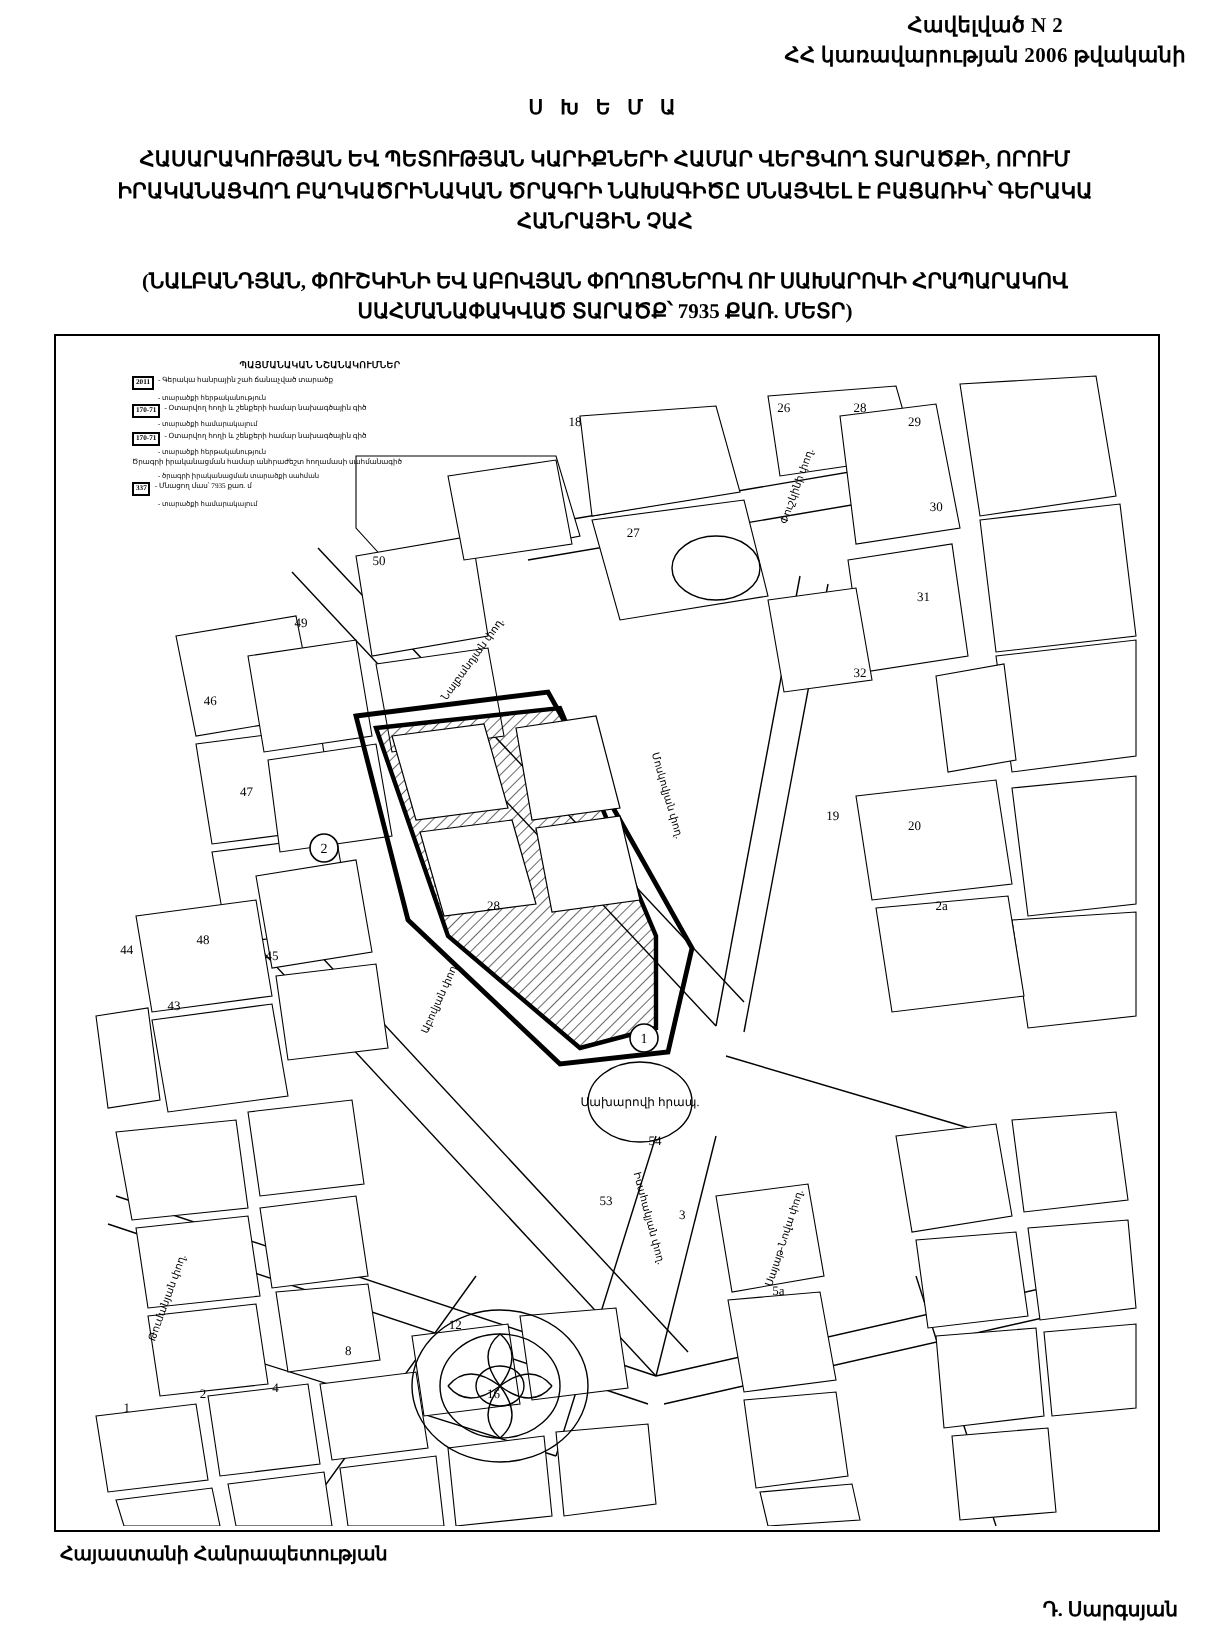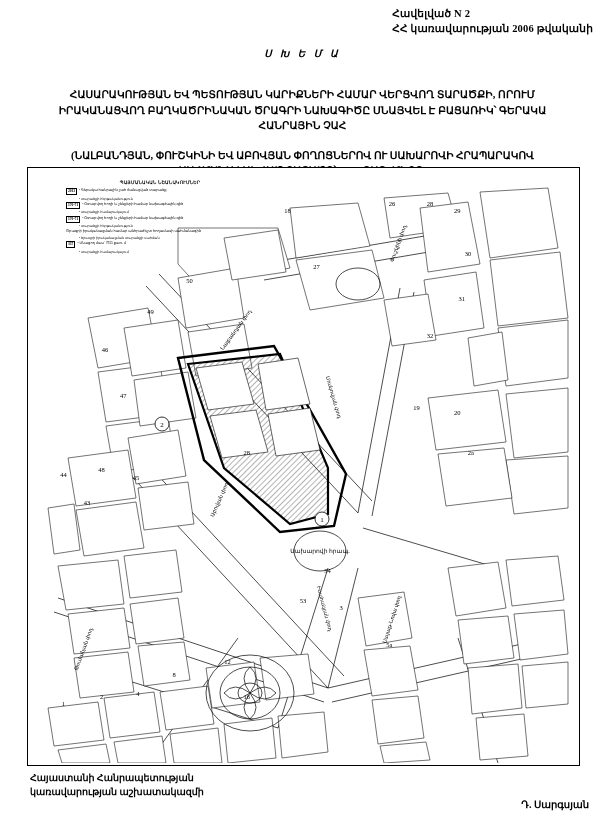--- a/index.html
+++ b/index.html
@@ -19,44 +19,43 @@
     position: absolute;
     left: 0; top: 0;
     width: 605px;
     height: 822px;
   }
   
   .hdr {
     position: absolute;
     right: 12px;
     top: 6px;
-    text-align: left;
+    text-align: center;
     font-weight: bold;
     font-size: 10.5px;
     line-height: 15px;
     letter-spacing: 0.2px;
   }
   .hdr div { white-space: nowrap; }
 
   
   .title-wrap {
     position: absolute;
     left: 0;
     top: 48px;
     width: 605px;
     text-align: center;
   }
   .sketch-label {
     font-size: 10px;
     font-weight: bold;
     letter-spacing: 3px;
-    font-style: italic;
   }
   .t1 {
-    margin-top: 28px;
+    margin-top: 13px;
     font-size: 10.5px;
     font-weight: bold;
     line-height: 15.5px;
     letter-spacing: 0.1px;
     padding: 0 28px;
   }
   .t2 {
     margin-top: 14px;
     font-size: 10.5px;
     font-weight: bold;
@@ -356,17 +355,16 @@
             <span class="key">337</span>
             <span class="txt">- Մնացող մաս՝ 7935 քառ. մ</span>
           </div>
           <div class="sub">- տարածքի համարակալում</div>
         </div>
     </div>
   </div>
 
   <div class="footer">
     <div class="nowrap">Հայաստանի Հանրապետության</div>
-    <div class="nowrap">կառավարության աշխատակազմի</div>
   </div>
   <div class="sign">Դ. Սարգսյան</div>
 
 </div>
 
 </body></html>

